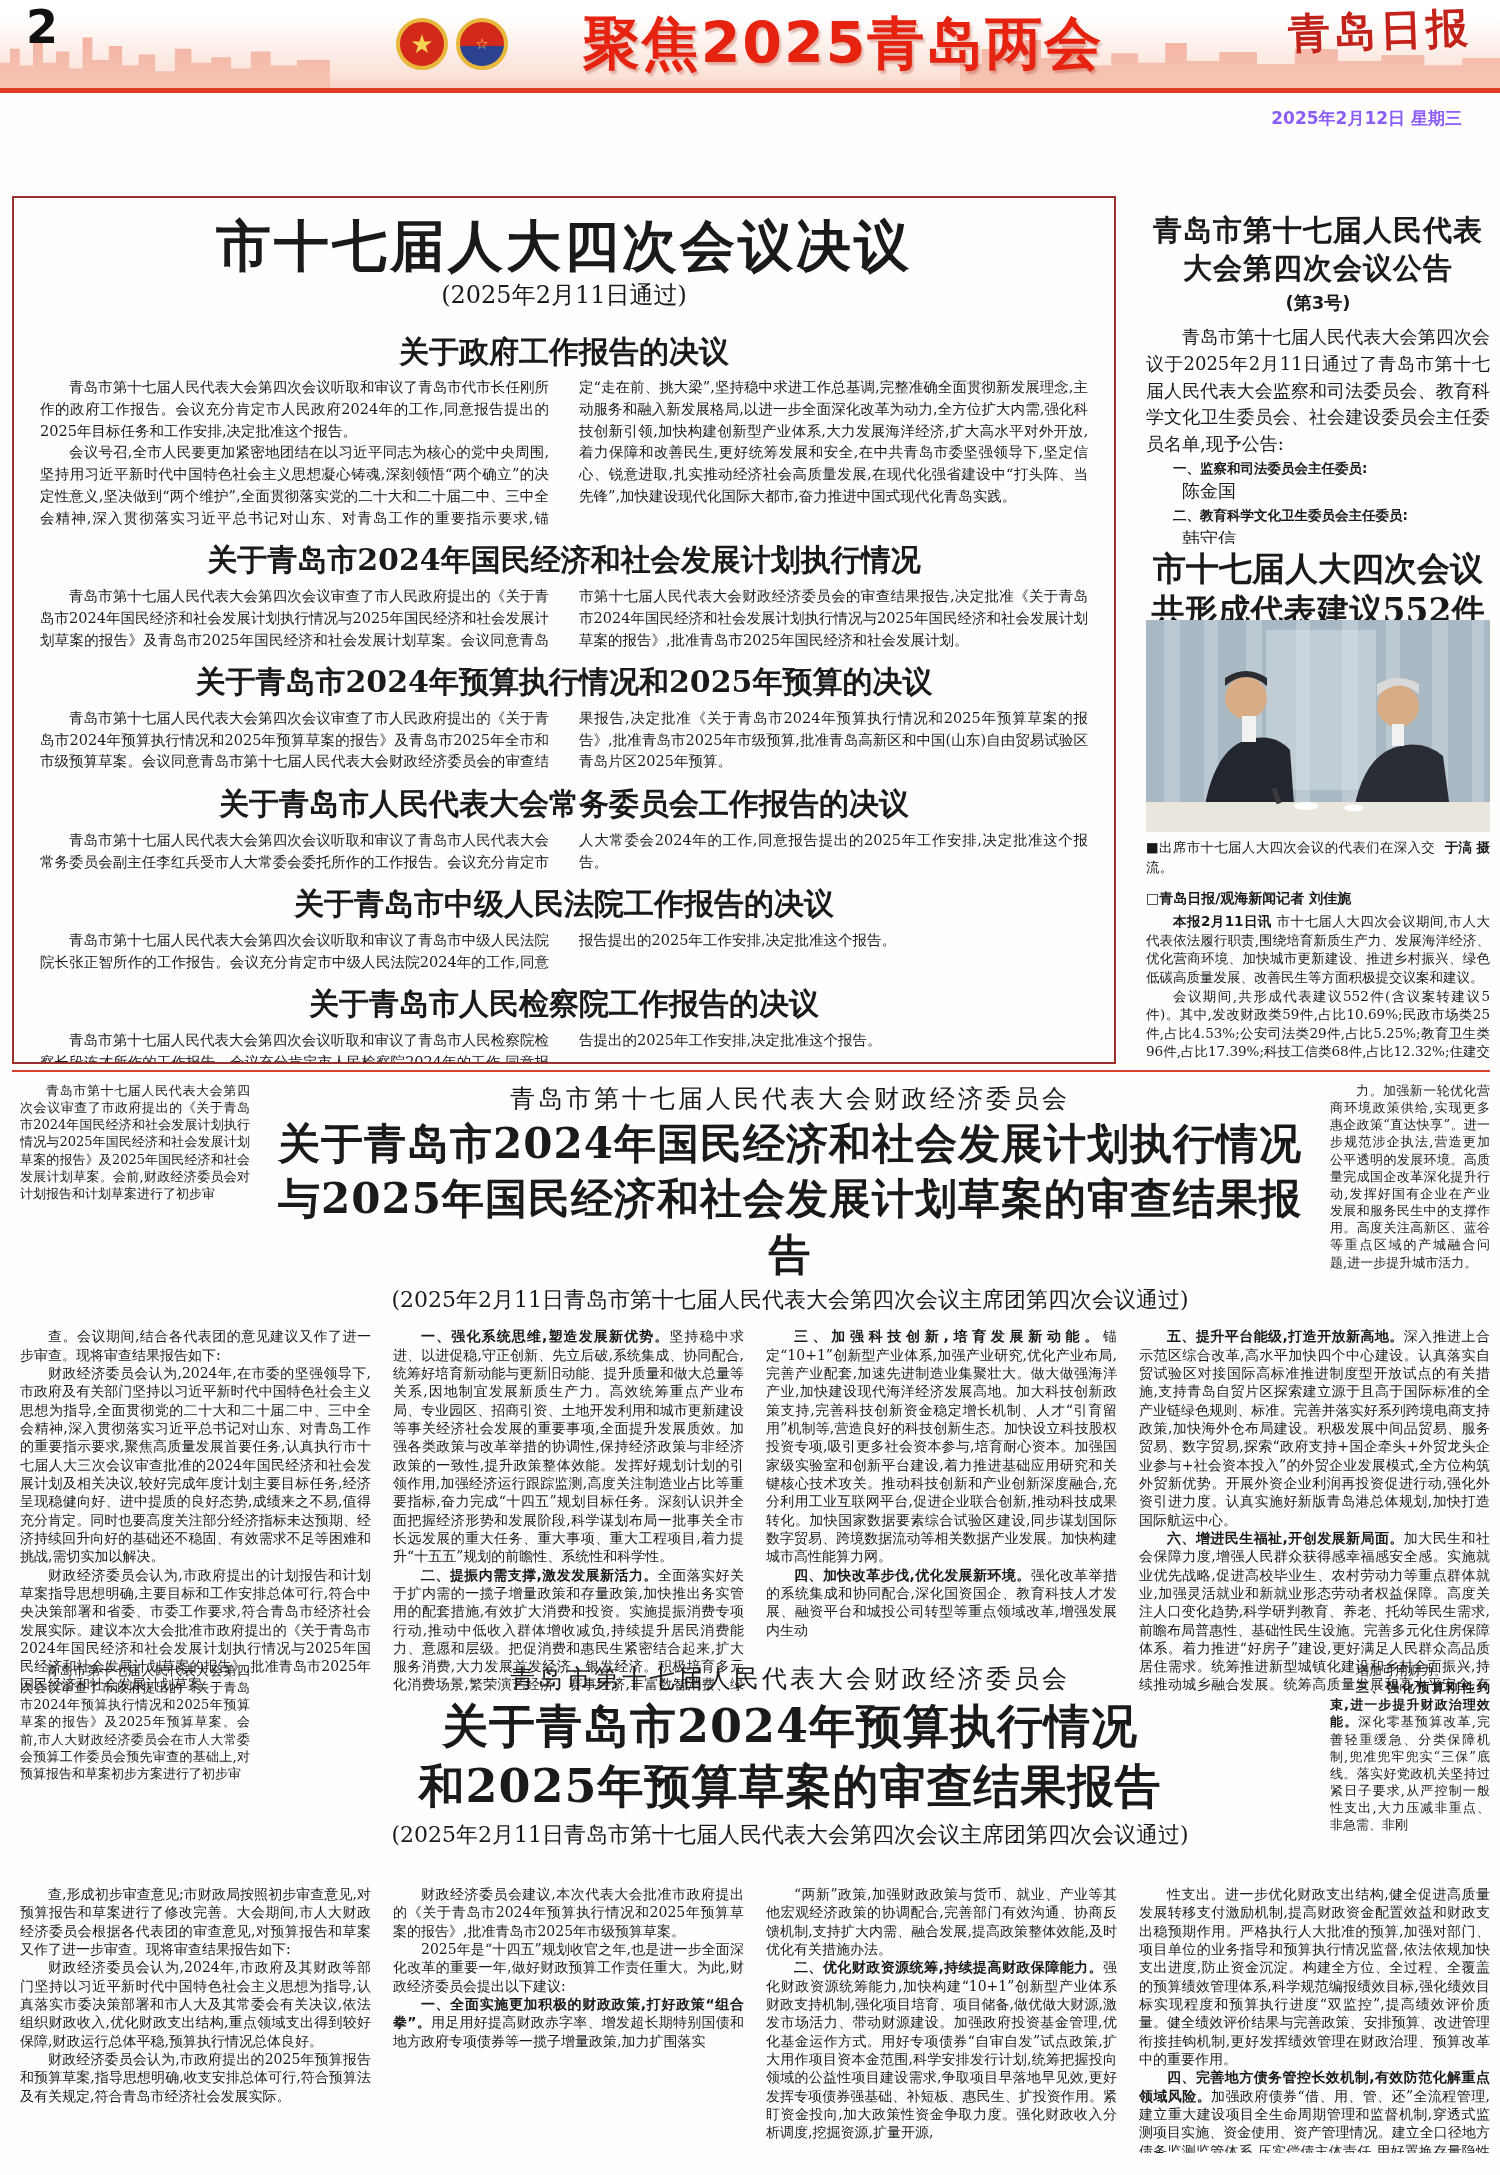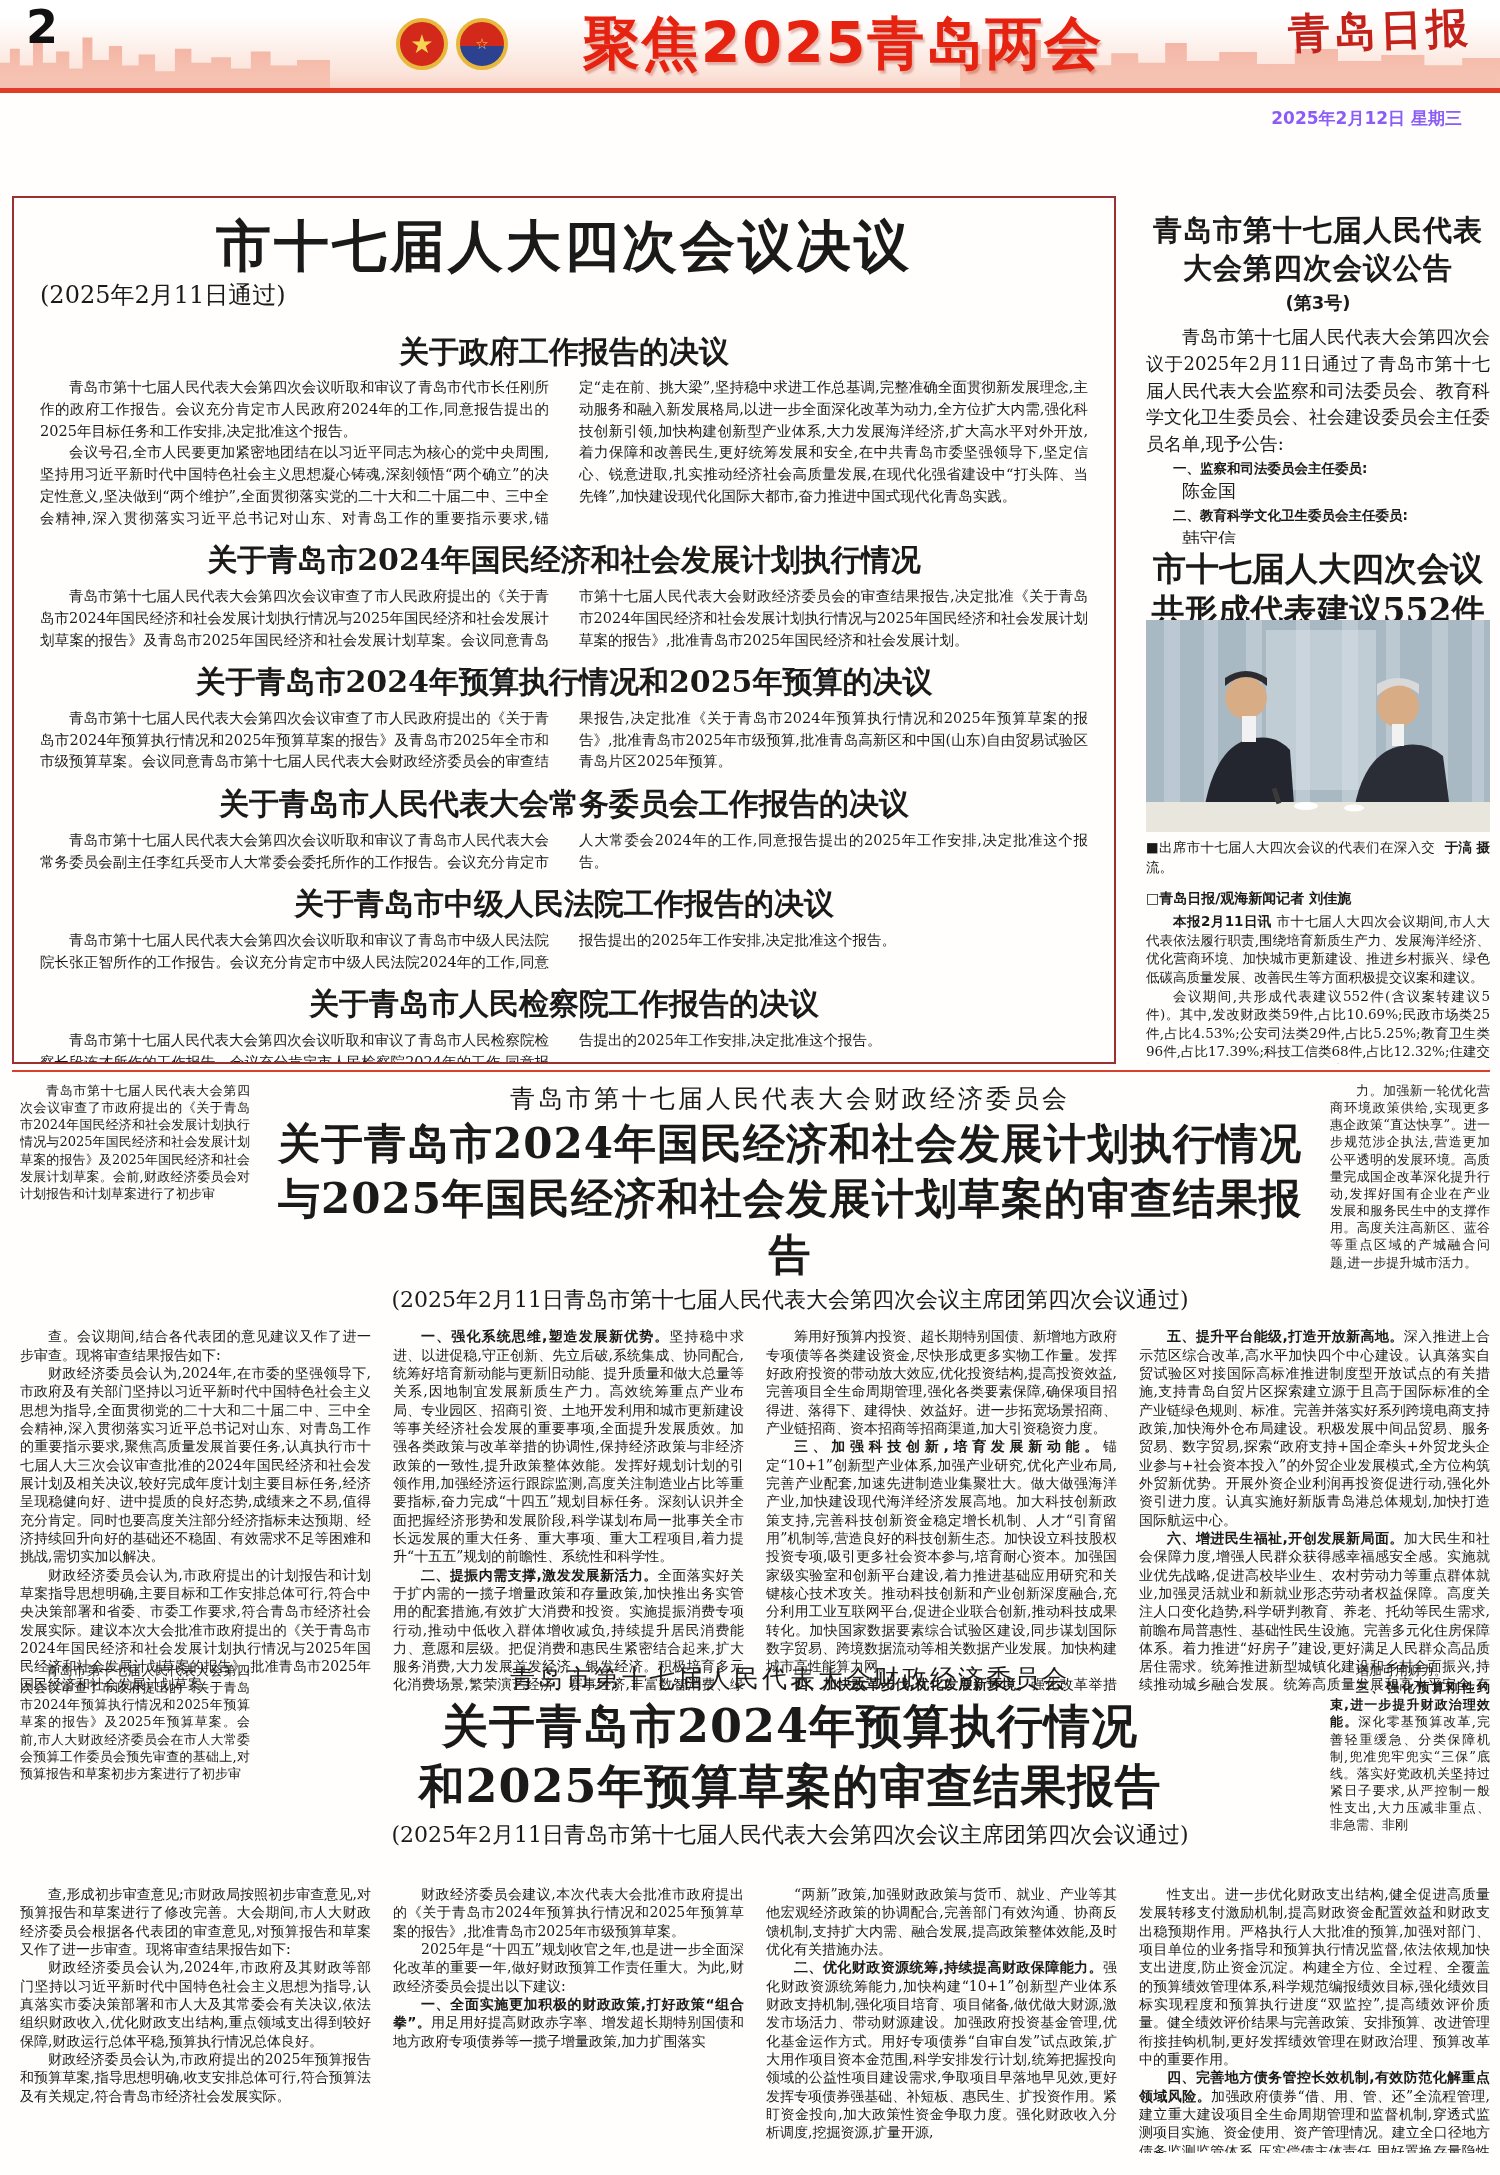--- a/index.html
+++ b/index.html
@@ -24,21 +24,21 @@
           font:900 57px/1.1 "DejaVu Sans",sans-serif;color:#e52310;letter-spacing:2px;
           text-shadow:2px 3px 2px rgba(160,30,8,.28);white-space:nowrap;}
   .masthead{position:absolute;right:28px;top:10px;font:700 42px/1 "DejaVu Serif",serif;
           color:#c3221a;transform:rotate(-2deg);letter-spacing:4px;}
   .red-rule{position:absolute;top:88px;left:0;width:1500px;height:5px;background:#e23b26;}
   .date-line{position:absolute;top:110px;right:38px;font:700 17px/1 "DejaVu Sans",sans-serif;color:#8b5cf6;}
   
   .dbox{position:absolute;left:12px;top:196px;width:1104px;height:868px;border:2px solid #993131;
         padding:12px 26px;box-sizing:border-box;overflow:hidden;}
   .dbox .h1{text-align:center;font:900 55px/1.15 "DejaVu Serif",serif;letter-spacing:3px;margin:4px 0 2px;}
-  .dbox .sub{font:400 24px/1.35 "DejaVu Serif",serif;margin-bottom:22px;}
+  .dbox .sub{text-align:center;font:400 24px/1.35 "DejaVu Serif",serif;margin-bottom:22px;}
   .decision{margin-top:13px;}
   .decision .dt{text-align:center;font:900 30px/1.22 "DejaVu Serif",serif;margin-bottom:7px;}
   .decision .db{column-count:2;column-gap:30px;font-size:14.5px;line-height:1.5;text-align:justify;}
   .decision .db p{margin:0;text-indent:2em;}
   
   .annc{position:absolute;left:1146px;top:212px;width:344px;height:332px;overflow:hidden;}
   .annc .t{text-align:center;font:900 29px/1.3 "DejaVu Serif",serif;letter-spacing:1px;}
   .annc .no{text-align:center;font:700 18px/1.5 "DejaVu Sans",sans-serif;margin:2px 0 8px;}
   .annc p{margin:0;font-size:18px;line-height:1.48;text-align:justify;text-indent:2em;}
   .annc .lbl{font:700 13.5px/1.55 "DejaVu Sans",sans-serif;text-indent:2em;}
@@ -232,21 +232,20 @@
         <p>查。会议期间,结合各代表团的意见建议又作了进一步审查。现将审查结果报告如下:</p>
         <p>财政经济委员会认为,2024年,在市委的坚强领导下,市政府及有关部门坚持以习近平新时代中国特色社会主义思想为指导,全面贯彻党的二十大和二十届二中、三中全会精神,深入贯彻落实习近平总书记对山东、对青岛工作的重要指示要求,聚焦高质量发展首要任务,认真执行市十七届人大三次会议审查批准的2024年国民经济和社会发展计划及相关决议,较好完成年度计划主要目标任务,经济呈现稳健向好、进中提质的良好态势,成绩来之不易,值得充分肯定。同时也要高度关注部分经济指标未达预期、经济持续回升向好的基础还不稳固、有效需求不足等困难和挑战,需切实加以解决。</p>
         <p>财政经济委员会认为,市政府提出的计划报告和计划草案指导思想明确,主要目标和工作安排总体可行,符合中央决策部署和省委、市委工作要求,符合青岛市经济社会发展实际。建议本次大会批准市政府提出的《关于青岛市2024年国民经济和社会发展计划执行情况与2025年国民经济和社会发展计划草案的报告》,批准青岛市2025年国民经济和社会发展计划草案。</p>
         <p>2025年是“十四五”规划收官之年,也是进一步全面深化改革的重要一年,做好经济社会发展各项工作责任重大、意义深远。为此,财政经济委员会提出以下建议:</p>
       </div>
       <div class="bc">
         <p><b class="lead">一、强化系统思维,塑造发展新优势。</b><span>坚持稳中求进、以进促稳,守正创新、先立后破,系统集成、协同配合,统筹好培育新动能与更新旧动能、提升质量和做大总量等关系,因地制宜发展新质生产力。高效统筹重点产业布局、专业园区、招商引资、土地开发利用和城市更新建设等事关经济社会发展的重要事项,全面提升发展质效。加强各类政策与改革举措的协调性,保持经济政策与非经济政策的一致性,提升政策整体效能。发挥好规划计划的引领作用,加强经济运行跟踪监测,高度关注制造业占比等重要指标,奋力完成“十四五”规划目标任务。深刻认识并全面把握经济形势和发展阶段,科学谋划布局一批事关全市长远发展的重大任务、重大事项、重大工程项目,着力提升“十五五”规划的前瞻性、系统性和科学性。</span></p>
         <p><b class="lead">二、提振内需支撑,激发发展新活力。</b><span>全面落实好关于扩内需的一揽子增量政策和存量政策,加快推出务实管用的配套措施,有效扩大消费和投资。实施提振消费专项行动,推动中低收入群体增收减负,持续提升居民消费能力、意愿和层级。把促消费和惠民生紧密结合起来,扩大服务消费,大力发展首发经济、银发经济。积极培育多元化消费场景,繁荣演艺经济、赛事经济,丰富数智消费、绿色消费、个性化定制消费。加力扩围落实“两新”政策,把更多本地消费品纳入支持范围。加快推进“两重”建设,把好项目审核关,统</span></p>
       </div>
       <div class="bc">
-        <p>筹用好预算内投资、超长期特别国债、新增地方政府专项债等各类建设资金,尽快形成更多实物工作量。发挥好政府投资的带动放大效应,优化投资结构,提高投资效益,完善项目全生命周期管理,强化各类要素保障,确保项目招得进、落得下、建得快、效益好。进一步拓宽场景招商、产业链招商、资本招商等招商渠道,加大引资稳资力度。</p>
         <p><b class="lead">三、加强科技创新,培育发展新动能。</b><span>锚定“10+1”创新型产业体系,加强产业研究,优化产业布局,完善产业配套,加速先进制造业集聚壮大。做大做强海洋产业,加快建设现代海洋经济发展高地。加大科技创新政策支持,完善科技创新资金稳定增长机制、人才“引育留用”机制等,营造良好的科技创新生态。加快设立科技股权投资专项,吸引更多社会资本参与,培育耐心资本。加强国家级实验室和创新平台建设,着力推进基础应用研究和关键核心技术攻关。推动科技创新和产业创新深度融合,充分利用工业互联网平台,促进企业联合创新,推动科技成果转化。加快国家数据要素综合试验区建设,同步谋划国际数字贸易、跨境数据流动等相关数据产业发展。加快构建城市高性能算力网。</span></p>
         <p><b class="lead">四、加快改革步伐,优化发展新环境。</b><span>强化改革举措的系统集成和协同配合,深化国资国企、教育科技人才发展、融资平台和城投公司转型等重点领域改革,增强发展内生动</span></p>
       </div>
       <div class="bc">
         <p><b class="lead">五、提升平台能级,打造开放新高地。</b><span>深入推进上合示范区综合改革,高水平加快四个中心建设。认真落实自贸试验区对接国际高标准推进制度型开放试点的有关措施,支持青岛自贸片区探索建立源于且高于国际标准的全产业链绿色规则、标准。完善并落实好系列跨境电商支持政策,加快海外仓布局建设。积极发展中间品贸易、服务贸易、数字贸易,探索“政府支持+国企牵头+外贸龙头企业参与+社会资本投入”的外贸企业发展模式,全方位构筑外贸新优势。开展外资企业利润再投资促进行动,强化外资引进力度。认真实施好新版青岛港总体规划,加快打造国际航运中心。</span></p>
         <p><b class="lead">六、增进民生福祉,开创发展新局面。</b><span>加大民生和社会保障力度,增强人民群众获得感幸福感安全感。实施就业优先战略,促进高校毕业生、农村劳动力等重点群体就业,加强灵活就业和新就业形态劳动者权益保障。高度关注人口变化趋势,科学研判教育、养老、托幼等民生需求,前瞻布局普惠性、基础性民生设施。完善多元化住房保障体系。着力推进“好房子”建设,更好满足人民群众高品质居住需求。统筹推进新型城镇化建设和乡村全面振兴,持续推动城乡融合发展。统筹高质量发展和高水平安全,有效防范化解地方债务、房地产、中小金融机构等重点领域风险。周密做好粮食能源保供,全力保障重要民生物资和生活必需品供应,促进社会大局和谐稳定。</span></p>
       </div>
     </div>
   </div>
 

